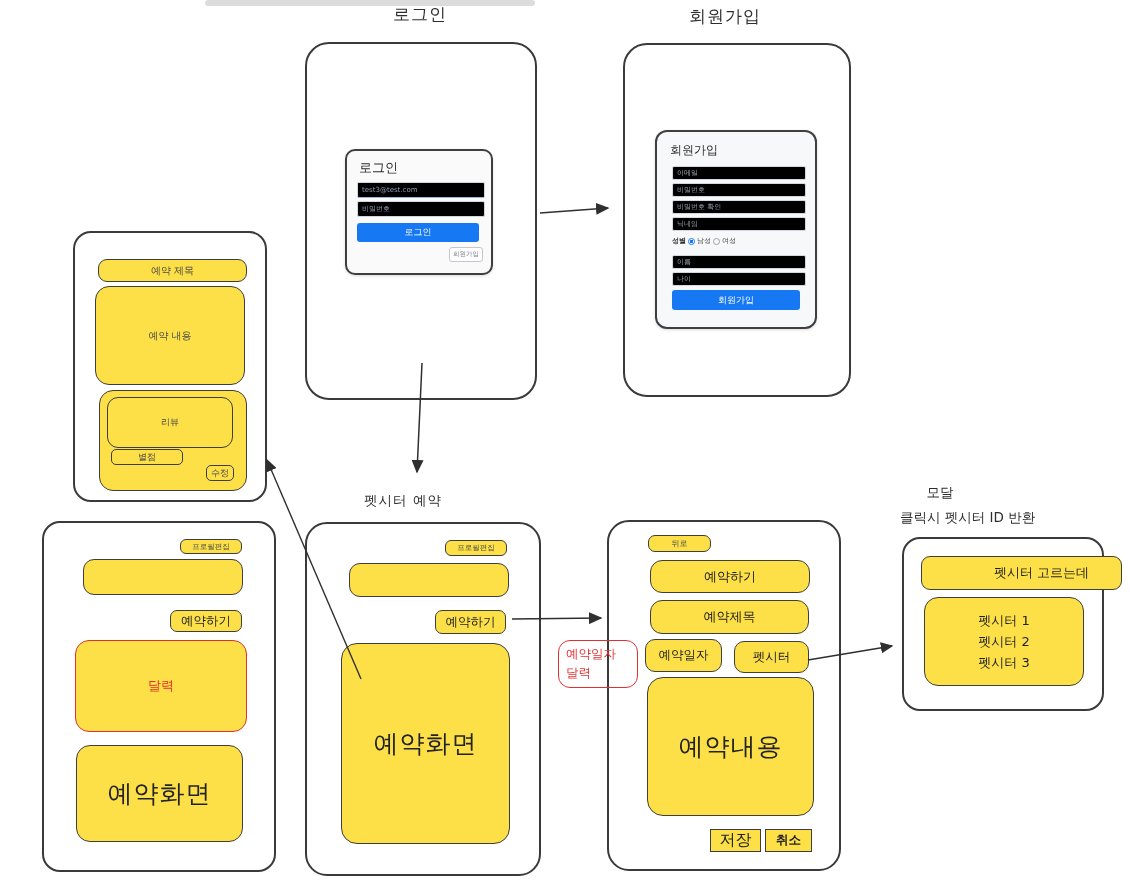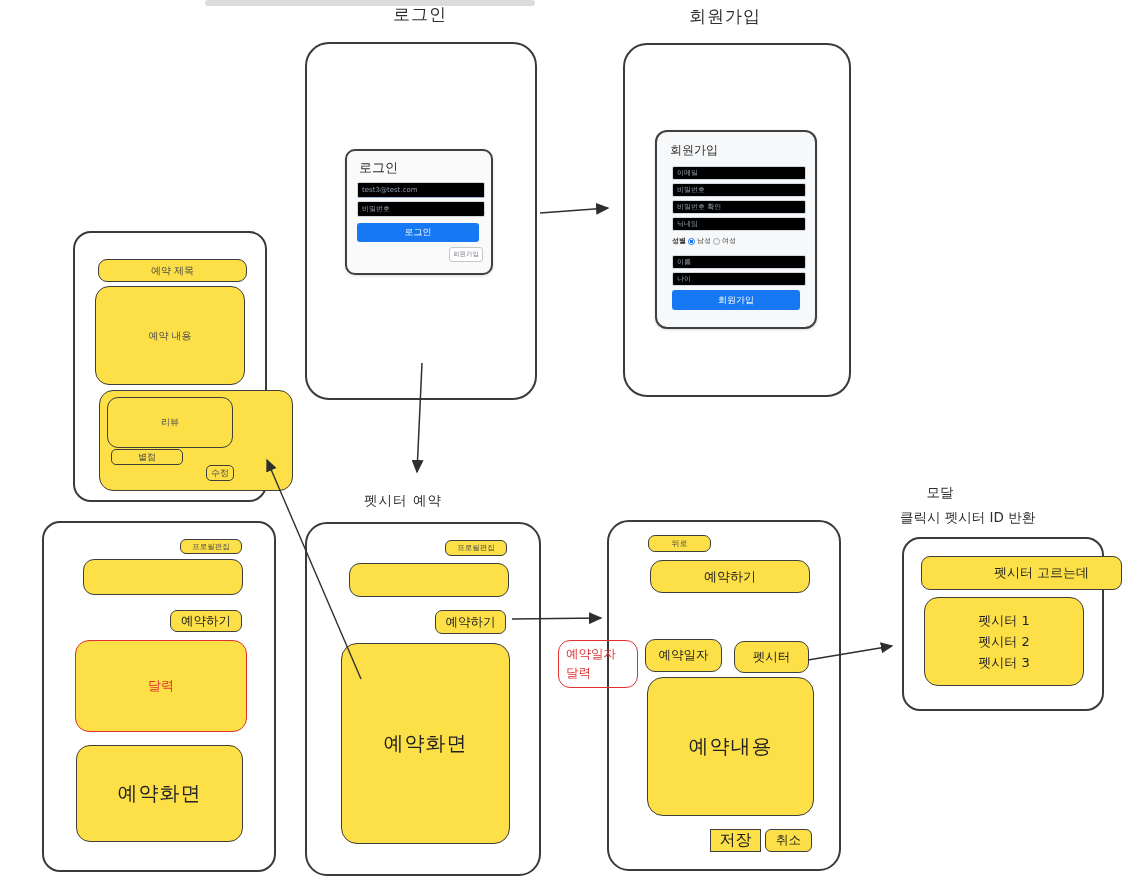--- a/index.html
+++ b/index.html
@@ -4,21 +4,21 @@
 <style>
   html,body{margin:0;padding:0;background:#fff;}
   #canvas{
     position:relative;width:1130px;height:880px;background:#ffffff;overflow:hidden;
     font-family:"DejaVu Sans","Liberation Sans",sans-serif;color:#333;
   }
   .flow-title{position:absolute;text-align:center;font-size:17px;color:#2e2e2e;letter-spacing:1px;}
   .panel{position:absolute;border:2px solid #3a3a3a;border-radius:20px;background:#fff;}
   .wirebox{position:absolute;border:1.6px solid #3e3e3e;border-radius:12px;background:#fde047;
            display:flex;align-items:center;justify-content:center;color:#4a4a4a;}
-  .wirebox.big{font-size:20px;color:#222;letter-spacing:1px;}
+  .wirebox.big{font-size:25px;color:#222;letter-spacing:1px;}
   .wirebox.btn{border-radius:7px;}
   .red{border-color:#e03131;color:#e03131;}
   .screenshot-card{position:absolute;border:2px solid #3f3f3f;border-radius:10px;background:#fafafa;
                    box-shadow:0 1px 3px rgba(0,0,0,0.15);}
   .mini-input{position:absolute;background:#000000;border:1px solid #d3d8e0;border-radius:2px;
               font-size:7px;color:#98a2b3;display:flex;align-items:center;padding-left:4px;overflow:hidden;}
   .blue-btn{position:absolute;background:#1678f2;border-radius:3px;color:#fff;font-size:9px;
             display:flex;align-items:center;justify-content:center;}
   .tiny-btn{position:absolute;background:#fff;border:1px solid #c3c8d0;border-radius:3px;
             font-size:6.5px;color:#7a828e;display:flex;align-items:center;justify-content:center;}
@@ -73,21 +73,21 @@
       </div>
       <div class="mini-input" style="left:15px;top:123px;width:128px;height:12px;">이름</div>
       <div class="mini-input" style="left:15px;top:140px;width:128px;height:12px;">나이</div>
       <div class="blue-btn" style="left:15px;top:158px;width:128px;height:20px;">회원가입</div>
     </div>
   </div>
 
   <div class="panel" style="left:73px;top:231px;width:190px;height:267px;border-radius:18px;">
     <div class="wirebox" style="left:23px;top:26px;width:147px;height:21px;border-radius:9px;font-size:10px;">예약 제목</div>
     <div class="wirebox" style="left:20px;top:53px;width:148px;height:97px;border-radius:14px;font-size:10px;">예약 내용</div>
-    <div class="wirebox" style="left:24px;top:157px;width:146px;height:99px;border-radius:14px;padding-left:46px;">
+    <div class="wirebox" style="left:24px;top:157px;width:146px;height:99px;border-radius:14px;">
       <div class="wirebox" style="left:7px;top:6px;width:124px;height:49px;border-radius:11px;font-size:9px;">리뷰</div>
       <div class="wirebox" style="left:11px;top:58px;width:70px;height:14px;border-radius:5px;font-size:9px;">별점</div>
       <div class="wirebox btn" style="left:106px;top:74px;width:26px;height:14px;border-radius:5px;font-size:9px;">수정</div>
     </div>
   </div>
 
   <div class="panel" style="left:42px;top:521px;width:230px;height:347px;border-radius:18px;">
     <div class="wirebox btn" style="left:136px;top:16px;width:60px;height:13px;border-radius:6px;font-size:7.5px;">프로필편집</div>
     <div class="wirebox" style="left:39px;top:36px;width:158px;height:34px;border-radius:11px;"></div>
     <div class="wirebox btn" style="left:126px;top:87px;width:70px;height:20px;border-radius:7px;font-size:12.5px;color:#222;">예약하기</div>
@@ -99,25 +99,26 @@
   <div class="panel" style="left:305px;top:522px;width:232px;height:350px;border-radius:22px;">
     <div class="wirebox btn" style="left:138px;top:16px;width:60px;height:14px;border-radius:6px;font-size:7.5px;">프로필편집</div>
     <div class="wirebox" style="left:42px;top:39px;width:158px;height:32px;border-radius:11px;"></div>
     <div class="wirebox btn" style="left:128px;top:86px;width:69px;height:22px;border-radius:7px;font-size:12.5px;color:#222;">예약하기</div>
     <div class="wirebox big" style="left:34px;top:119px;width:167px;height:199px;border-radius:16px;">예약화면</div>
   </div>
 
   <div class="panel" style="left:607px;top:520px;width:230px;height:347px;border-radius:22px;">
     <div class="wirebox btn" style="left:39px;top:13px;width:61px;height:15px;border-radius:7px;font-size:8px;">뒤로</div>
     <div class="wirebox" style="left:41px;top:38px;width:158px;height:31px;border-radius:12px;font-size:13px;color:#222;">예약하기</div>
+    <div class="wirebox" style="left:41px;top:78px;width:157px;height:32px;border-radius:12px;font-size:13px;color:#222;">예약제목</div>
     <div class="wirebox btn" style="left:36px;top:117px;width:75px;height:31px;border-radius:10px;font-size:12.5px;color:#222;">예약일자</div>
     <div class="wirebox btn" style="left:125px;top:119px;width:73px;height:30px;border-radius:10px;font-size:12.5px;color:#222;">펫시터</div>
     <div class="wirebox big" style="left:38px;top:155px;width:165px;height:137px;border-radius:16px;">예약내용</div>
     <div class="wirebox btn" style="left:101px;top:307px;width:49px;height:21px;border-radius:0;font-size:16px;color:#222;">저장</div>
-    <div class="wirebox btn" style="left:156px;top:307px;width:45px;height:21px;border-radius:6px;font-size:12.5px;color:#222;">취소</div>
+    <div class="wirebox btn" style="left:156px;top:307px;width:45px;height:21px;border-radius:0;font-size:12.5px;color:#222;font-weight:bold;">취소</div>
   </div>
 
   <div class="annotation" style="left:558px;top:640px;width:64px;">
     <div>예약일자</div>
     <div>달력</div>
   </div>
 
   <div class="modal-label" style="left:880px;top:484px;width:120px;">모달</div>
   <div class="modal-label" style="left:900px;top:509px;width:210px;text-align:left;">클릭시 펫시터 ID 반환</div>
   <div class="panel" style="left:902px;top:537px;width:198px;height:170px;border-radius:18px;">

